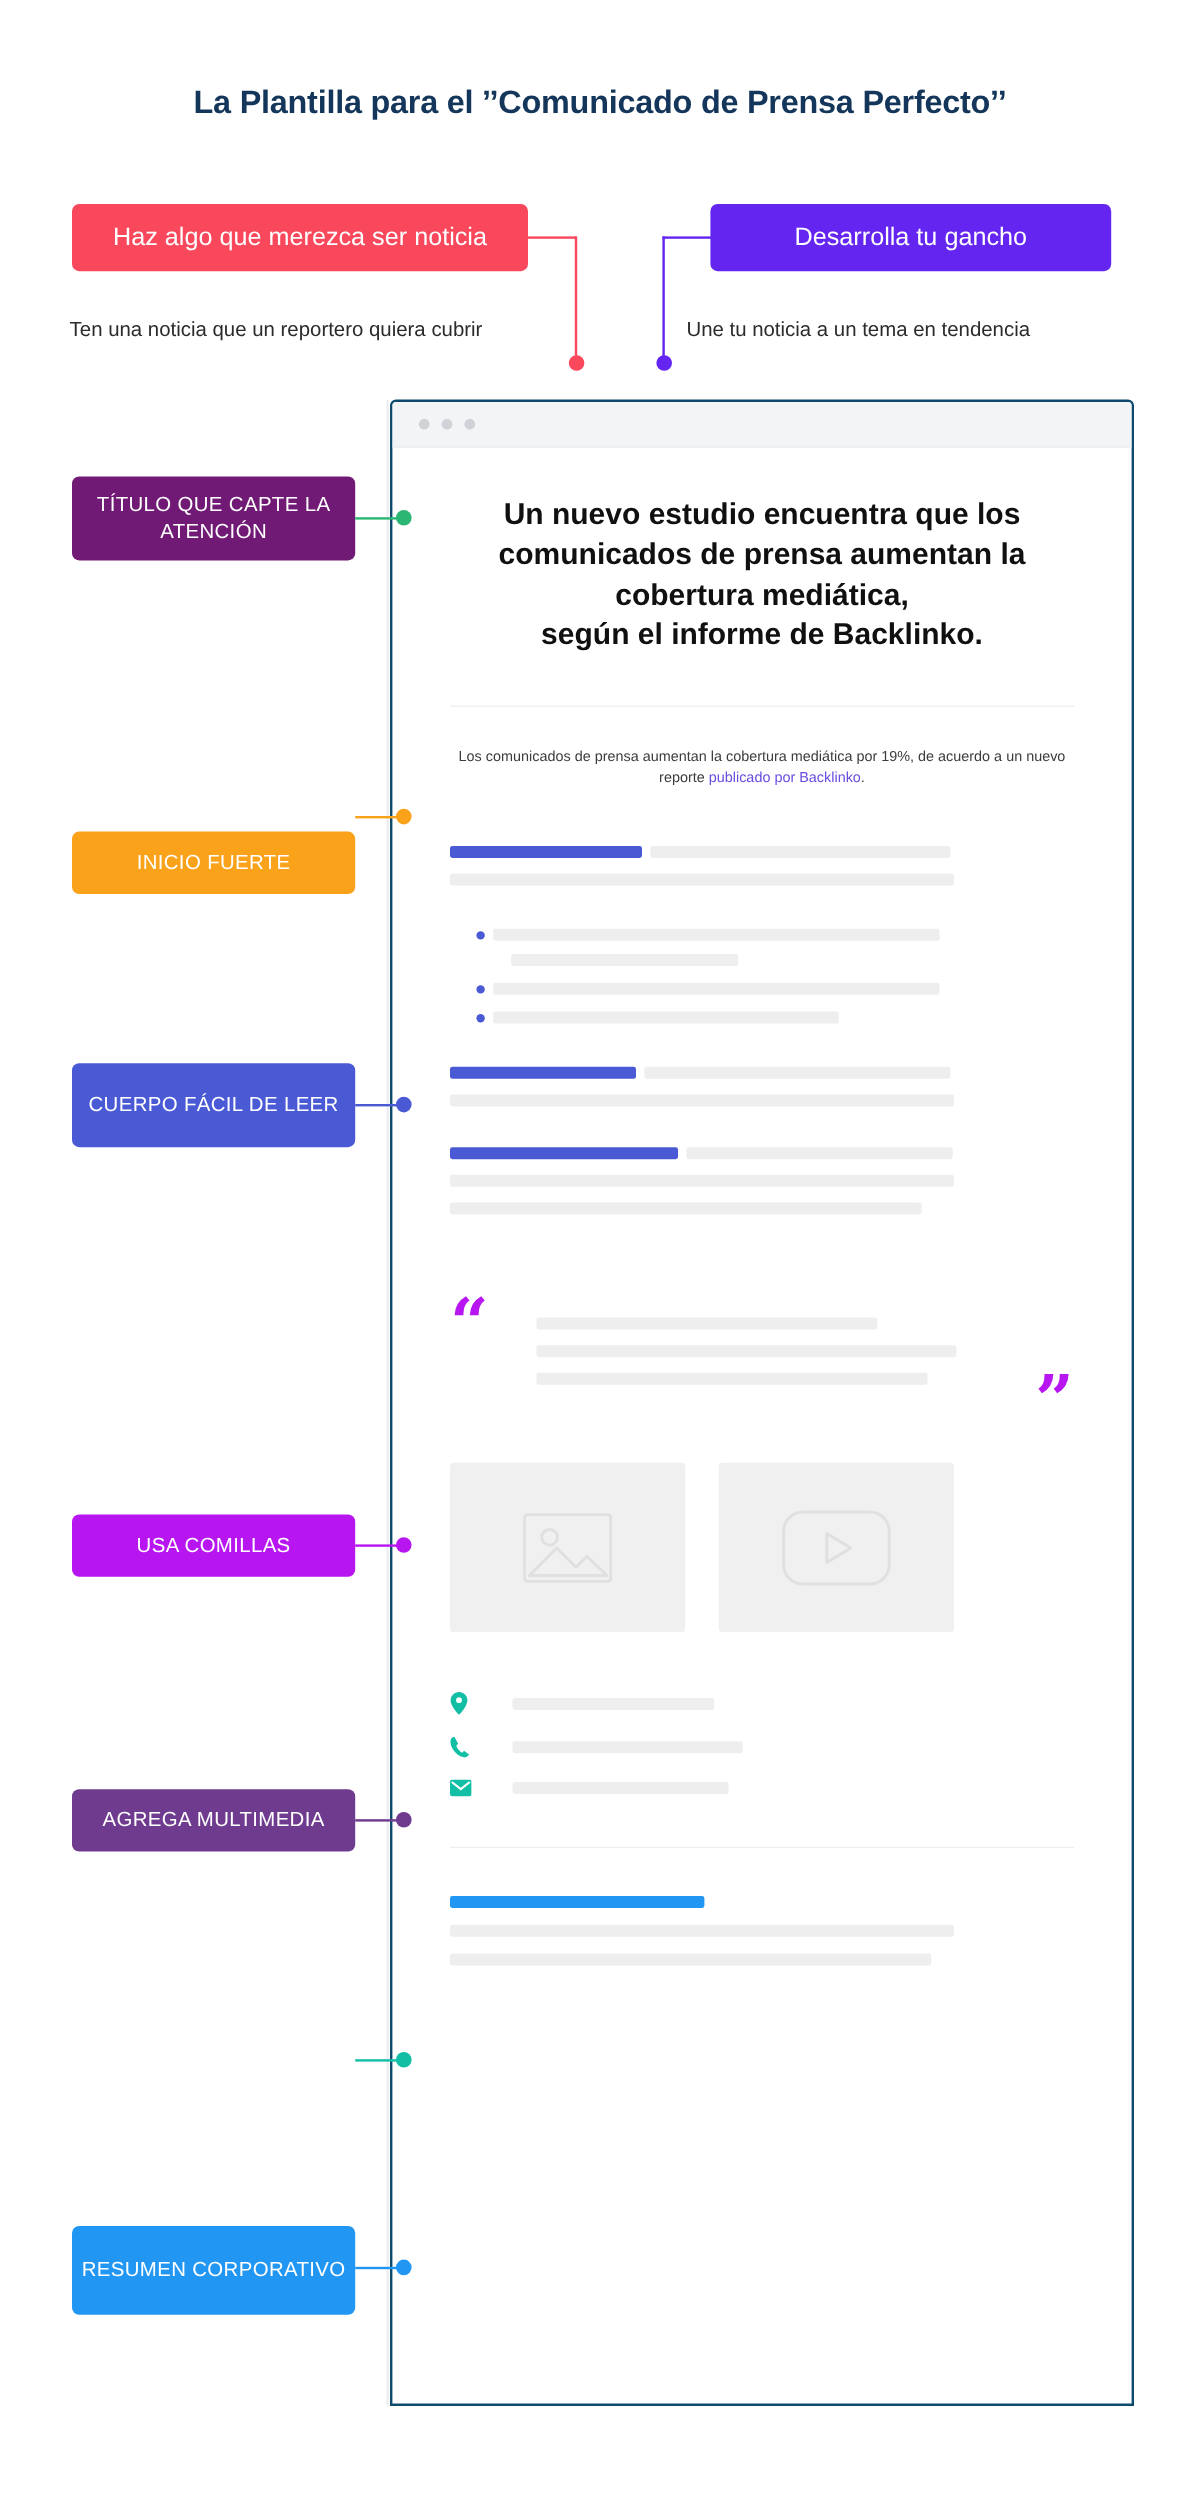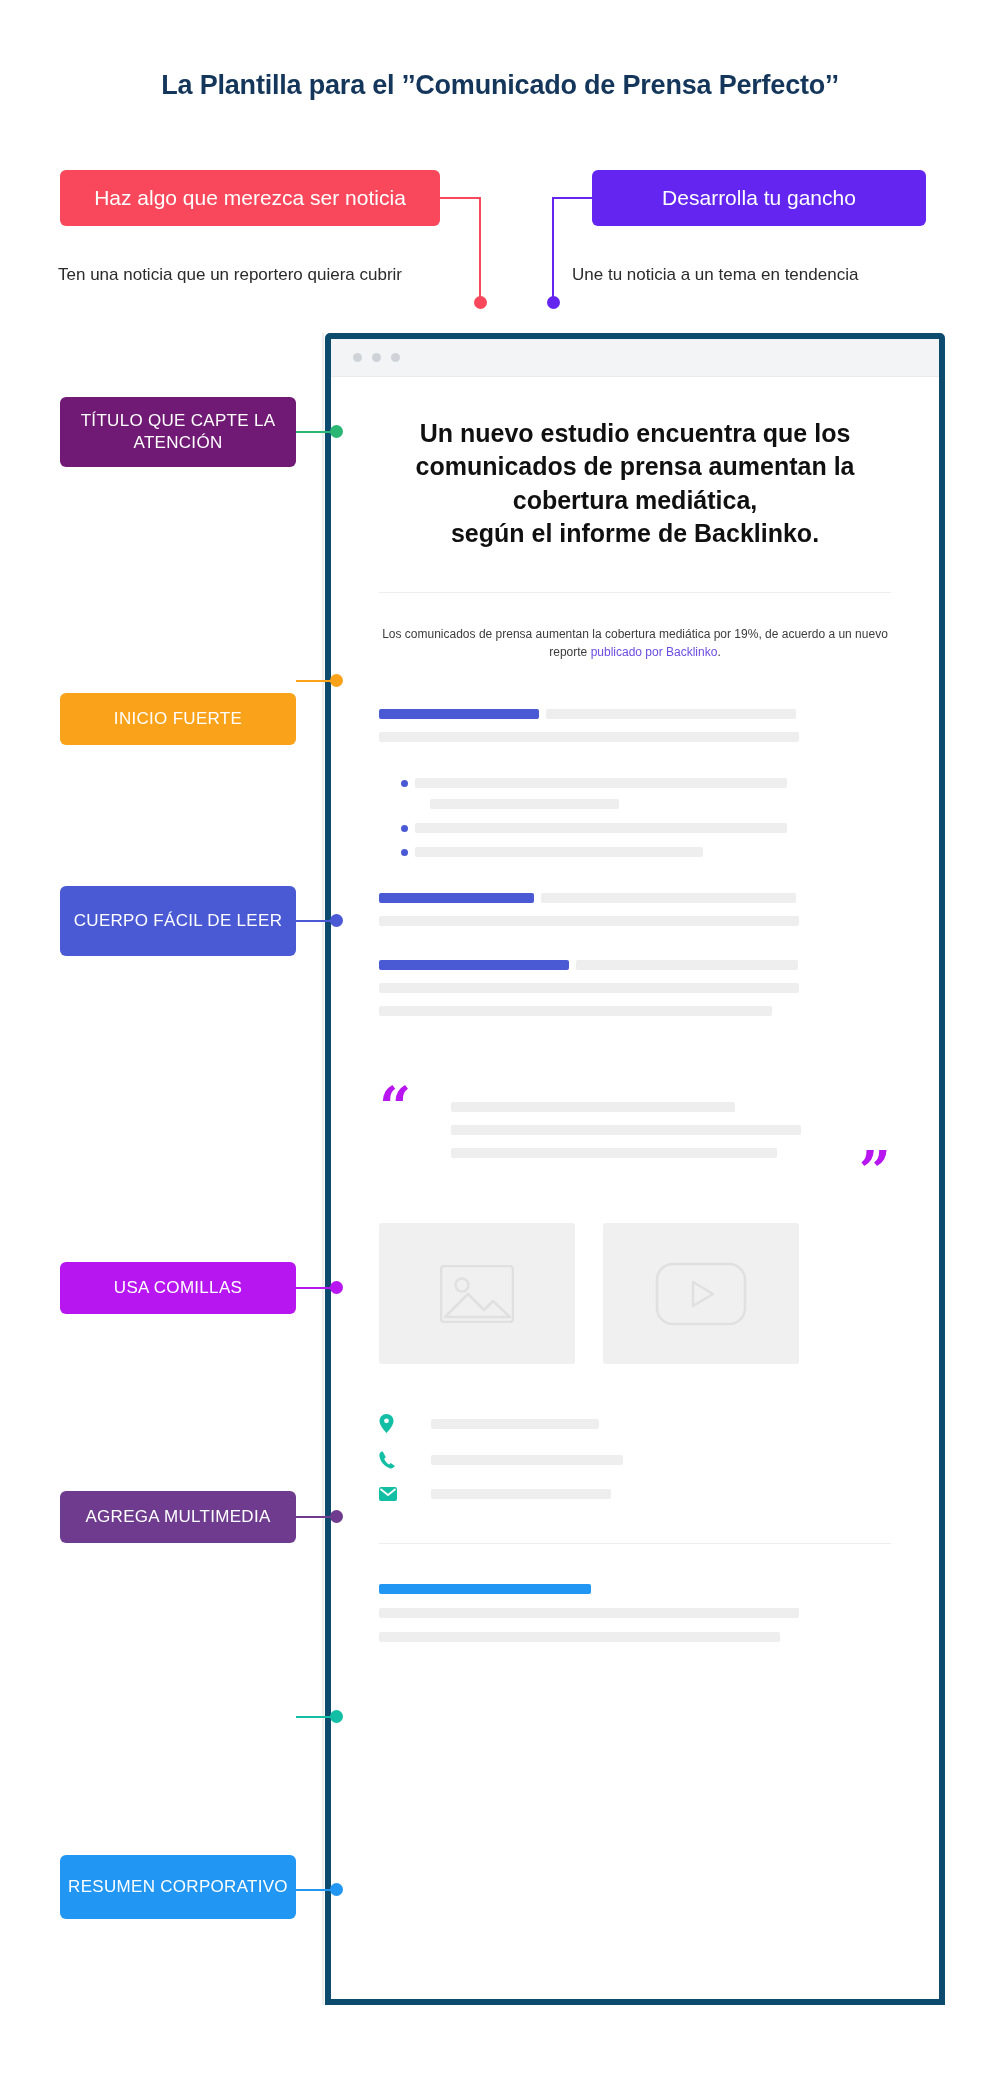--- a/index.html
+++ b/index.html
@@ -45,21 +45,21 @@
   #sub-hook { left: 572px; top: 262px; width: 400px; }
   .conn-line-h { position: absolute; height: 2px; }
   .conn-line-v { position: absolute; width: 2px; }
   .conn-dot { position: absolute; width: 13px; height: 13px; border-radius: 50%; }
 
   
   .browser {
     position: absolute; left: 325px; top: 333px;
     width: 620px; height: 1672px;
     background: #ffffff;
-    border: 6px solid #0c4a6e;
+    border: 2px solid #0c4a6e;
     border-radius: 5px 5px 0 0;
     box-shadow: 0 0 0 0 rgba(0,0,0,0);
     overflow: hidden;
   }
   .browser-bar {
     height: 38px; background: #f3f4f6; display: flex; align-items: center;
     padding-left: 22px; gap: 10px;
     border-bottom: 1px solid #e9ebee;
   }
   .dot-btn { width: 9px; height: 9px; border-radius: 50%; background: #cfd3d8; }
@@ -291,21 +291,21 @@
   <div>
     <div class="conn-line-h" style="left:296px; top:1516px; width:40px; background:#6f3b8e;"></div>
     <div class="conn-dot" style="left:330px; top:1510px; background:#6f3b8e;"></div>
   </div>
 
   <div>
     <div class="conn-line-h" style="left:296px; top:1716px; width:40px; background:#12bfa4;"></div>
     <div class="conn-dot" style="left:330px; top:1710px; background:#12bfa4;"></div>
   </div>
 
-  <div class="step" style="top:1855px; height:64px; background:#2196f3;justify-content:center;">
+  <div class="step" style="top:1855px; height:74px; background:#2196f3;justify-content:center;">
     <span>RESUMEN CORPORATIVO</span>
   </div>
   <div>
     <div class="conn-line-h" style="left:296px; top:1889px; width:40px; background:#2196f3;"></div>
     <div class="conn-dot" style="left:330px; top:1883px; background:#2196f3;"></div>
   </div>
 
 </div>
 
 </body></html>

